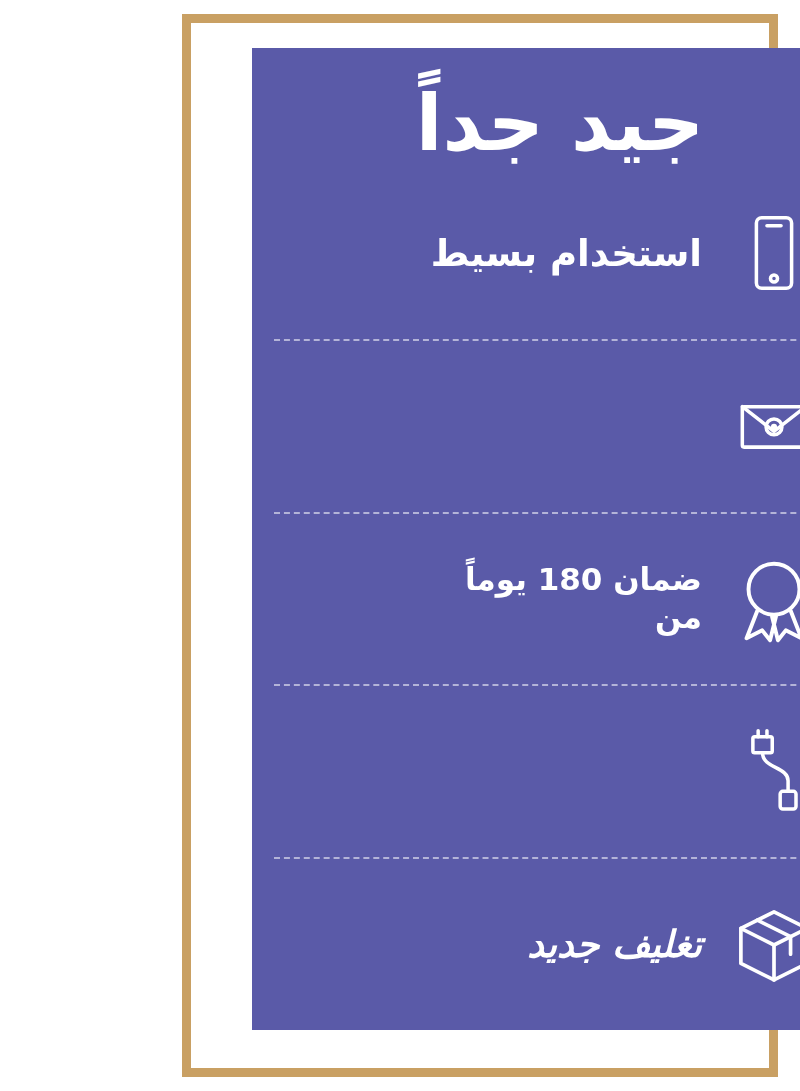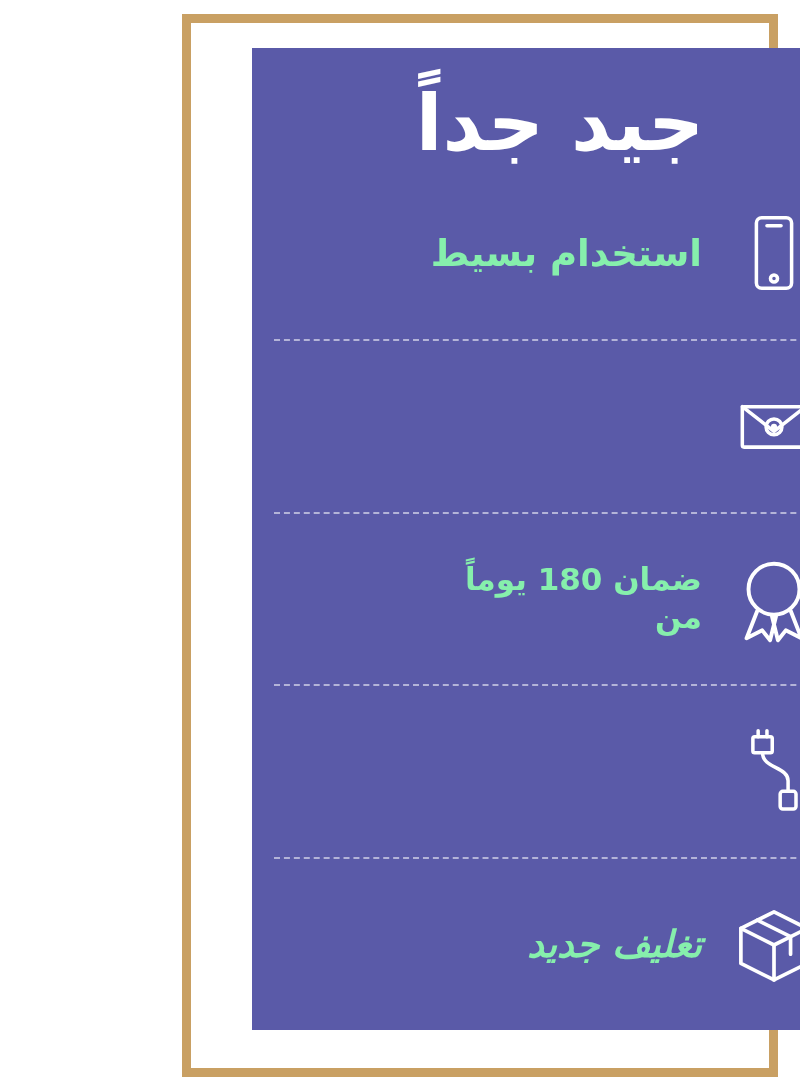--- a/index.html
+++ b/index.html
@@ -100,21 +100,21 @@
     display: flex;
     align-items: center;
     justify-content: center;
   }
   .row-icon svg {
     display: block;
   }
 
   .row-label {
     flex: 1 1 auto;
-    color: #86efac;
+    color: #ffffff;
     font-size: 37px;
     font-weight: bold;
     line-height: 1.22;
     text-align: right;
     direction: rtl;
     padding-left: 6px;
     white-space: pre-line;
   }
 
   

